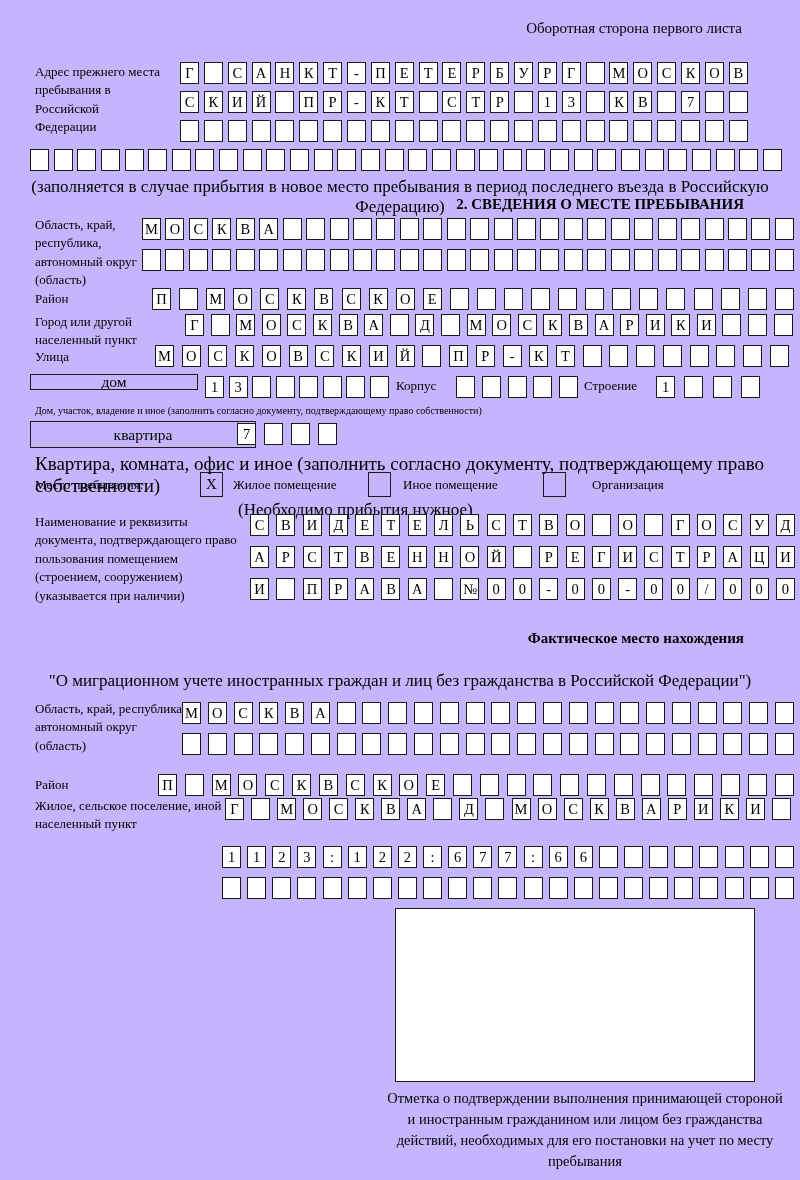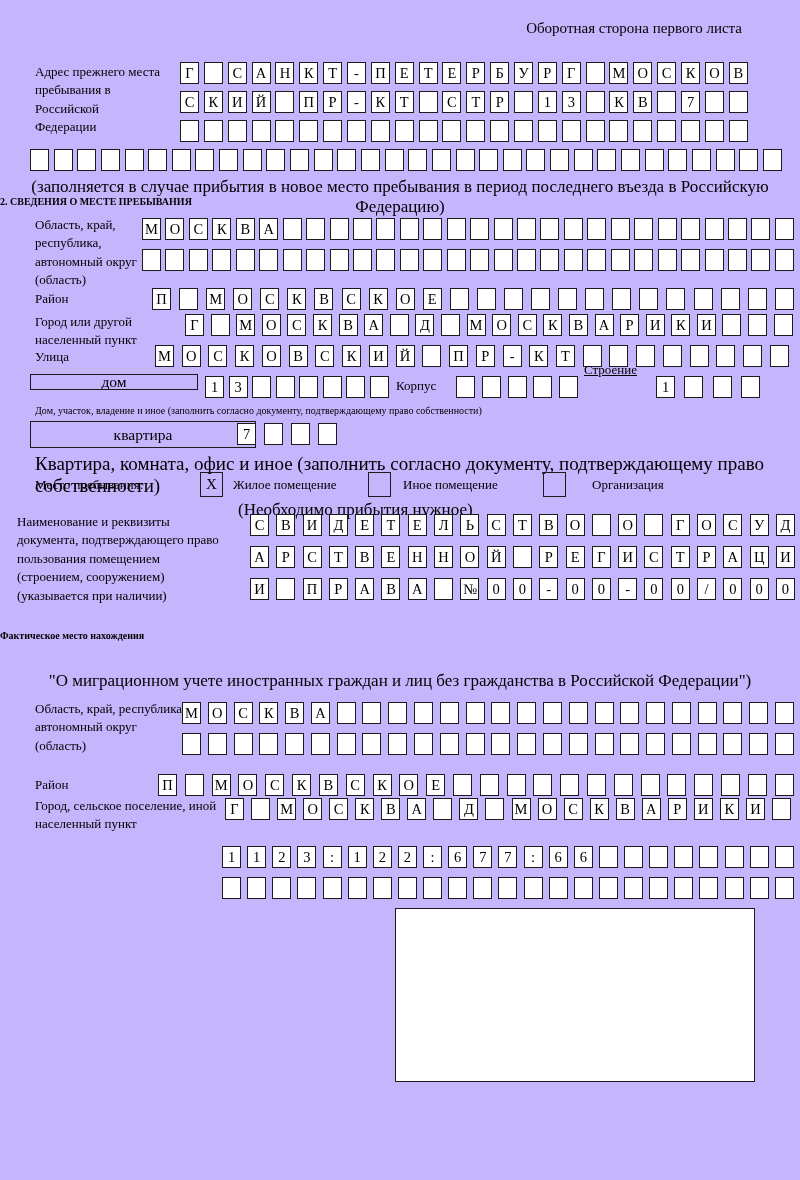--- a/index.html
+++ b/index.html
@@ -3,21 +3,21 @@
 <meta charset="utf-8">
 <style>
   html,body { margin:0; padding:0; background:#fff; }
   .page {
     position:relative; width:800px; height:1180px; background:#c4b5fd;
     font-family:"Liberation Serif", serif; color:#000;
   }
   .lbl { position:absolute; font-size:13px; line-height:1.42; }
   .note { position:absolute; font-size:17px; }
   .center { text-align:center; left:0; width:800px; }
-  .title { position:absolute; left:0; width:744px; text-align:left; font-weight:bold; font-size:10px; }
+  .title { position:absolute; left:0; width:744px; text-align:right; font-weight:bold; font-size:15px; }
   .cellrow { position:absolute; display:flex; justify-content:space-between; height:22px; }
   .cell {
     flex:none; width:19px; height:22px; box-sizing:border-box;
     border:1.6px solid #1b1b1b; background:#fff;
     display:flex; align-items:center; justify-content:center;
     font-size:14.5px; line-height:1;
   }
   .widebox {
     position:absolute; box-sizing:border-box; border:1.6px solid #1b1b1b;
     display:flex; align-items:center; justify-content:center; font-size:15.5px;
@@ -312,21 +312,21 @@
       <span class="cell"></span>
     </div>
   <div class="lbl" style="left:396px; top:377px;">Корпус</div>
   <div class="cellrow" style="left:456px; top:376px; width:122px;">
       <span class="cell"></span>
       <span class="cell"></span>
       <span class="cell"></span>
       <span class="cell"></span>
       <span class="cell"></span>
     </div>
-  <div class="lbl" style="left:584px; top:361px;text-decoration:underline;">Строение</div>
+  <div class="lbl" style="left:584px; top:377px;">Строение</div>
   <div class="cellrow" style="left:656px; top:376px; width:104px;">
       <span class="cell">1</span>
       <span class="cell"></span>
       <span class="cell"></span>
       <span class="cell"></span>
     </div>
   <div class="note" style="left:35px; top:405px; font-size:10px;">Дом, участок, владение и иное (заполнить согласно документу, подтверждающему право собственности)</div>
 
   <div class="widebox" style="left:30px; top:421px; width:226px; height:27px;">квартира</div>
   <div class="cellrow" style="left:237px; top:423px; width:100px;">
@@ -339,21 +339,21 @@
 
   <div class="lbl" style="left:35px; top:476px;">Место пребывания:</div>
   <div class="checkbox" style="left:200px; top:472px;">X</div>
   <div class="lbl" style="left:233px; top:476px;">Жилое помещение</div>
   <div class="checkbox" style="left:368px; top:472px;"></div>
   <div class="lbl" style="left:403px; top:476px;">Иное помещение</div>
   <div class="checkbox" style="left:543px; top:472px;"></div>
   <div class="lbl" style="left:592px; top:476px;">Организация</div>
   <div class="note" style="left:238px; top:500px;">(Необходимо прибытия нужное)</div>
 
-  <div class="lbl" style="left:17px; top:513px; width:212px;">Наименование и реквизиты документа, подтверждающего право пользования помещением (строением, сооружением) (указывается при наличии)</div>
+  <div class="lbl" style="left:35px; top:513px; width:212px;">Наименование и реквизиты документа, подтверждающего право пользования помещением (строением, сооружением) (указывается при наличии)</div>
   <div class="cellrow" style="left:250px; top:514px; width:545px;">
       <span class="cell">С</span>
       <span class="cell">В</span>
       <span class="cell">И</span>
       <span class="cell">Д</span>
       <span class="cell">Е</span>
       <span class="cell">Т</span>
       <span class="cell">Е</span>
       <span class="cell">Л</span>
       <span class="cell">Ь</span>
@@ -495,21 +495,21 @@
       <span class="cell"></span>
       <span class="cell"></span>
       <span class="cell"></span>
       <span class="cell"></span>
       <span class="cell"></span>
       <span class="cell"></span>
       <span class="cell"></span>
       <span class="cell"></span>
     </div>
 
-  <div class="lbl" style="left:35px; top:797px; width:195px;">Город, сельское поселение, иной населенный пункт</div>
+  <div class="lbl" style="left:35px; top:797px; width:195px;">Жилое, сельское поселение, иной населенный пункт</div>
   <div class="cellrow" style="left:225px; top:798px; width:566px;">
       <span class="cell">Г</span>
       <span class="cell"></span>
       <span class="cell">М</span>
       <span class="cell">О</span>
       <span class="cell">С</span>
       <span class="cell">К</span>
       <span class="cell">В</span>
       <span class="cell">А</span>
       <span class="cell"></span>
@@ -573,14 +573,15 @@
       <span class="cell"></span>
       <span class="cell"></span>
       <span class="cell"></span>
       <span class="cell"></span>
       <span class="cell"></span>
       <span class="cell"></span>
       <span class="cell"></span>
     </div>
 
   <div class="bigbox" style="left:395px; top:908px; width:360px; height:174px;"></div>
+  <div class="caption" style="left:385px; top:1088px; width:400px;">Отметка о подтверждении выполнения принимающей стороной и иностранным гражданином или лицом без гражданства действий, необходимых для его постановки на учет по месту пребывания</div>
 
 </div>
 
 </body></html>

